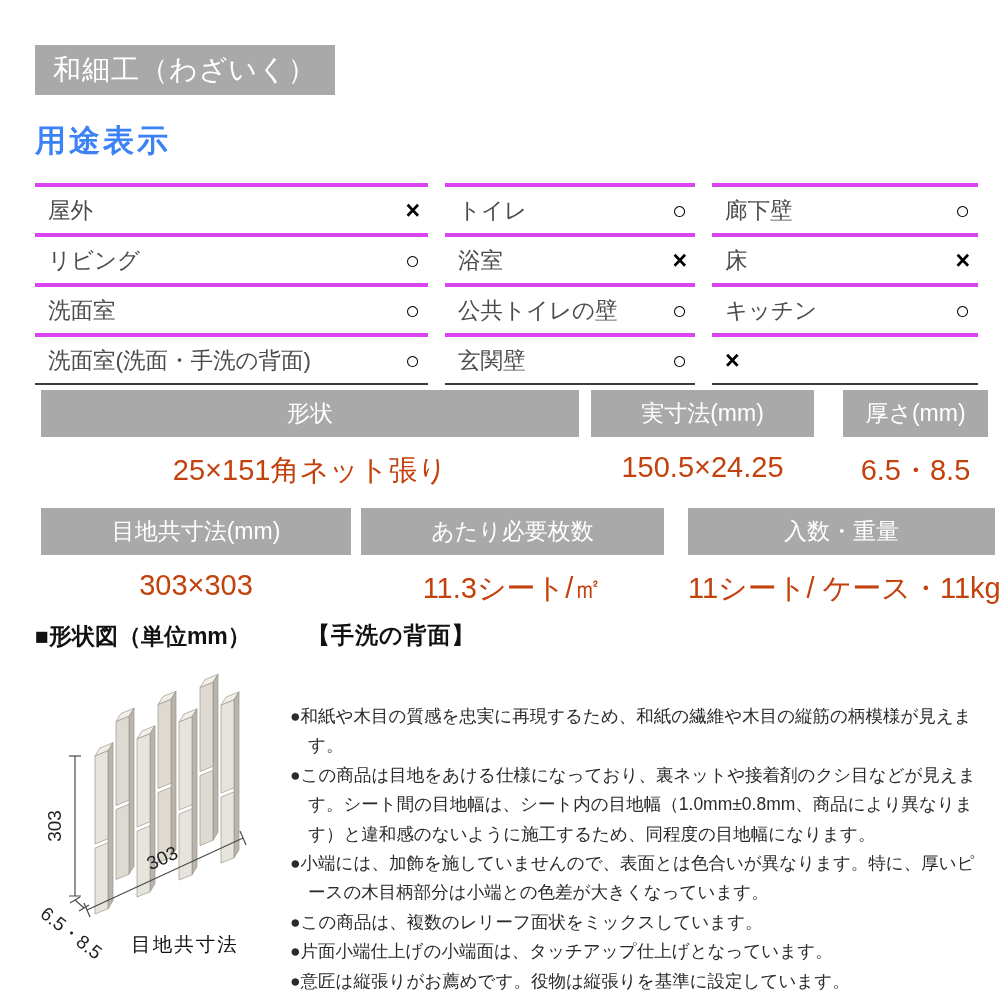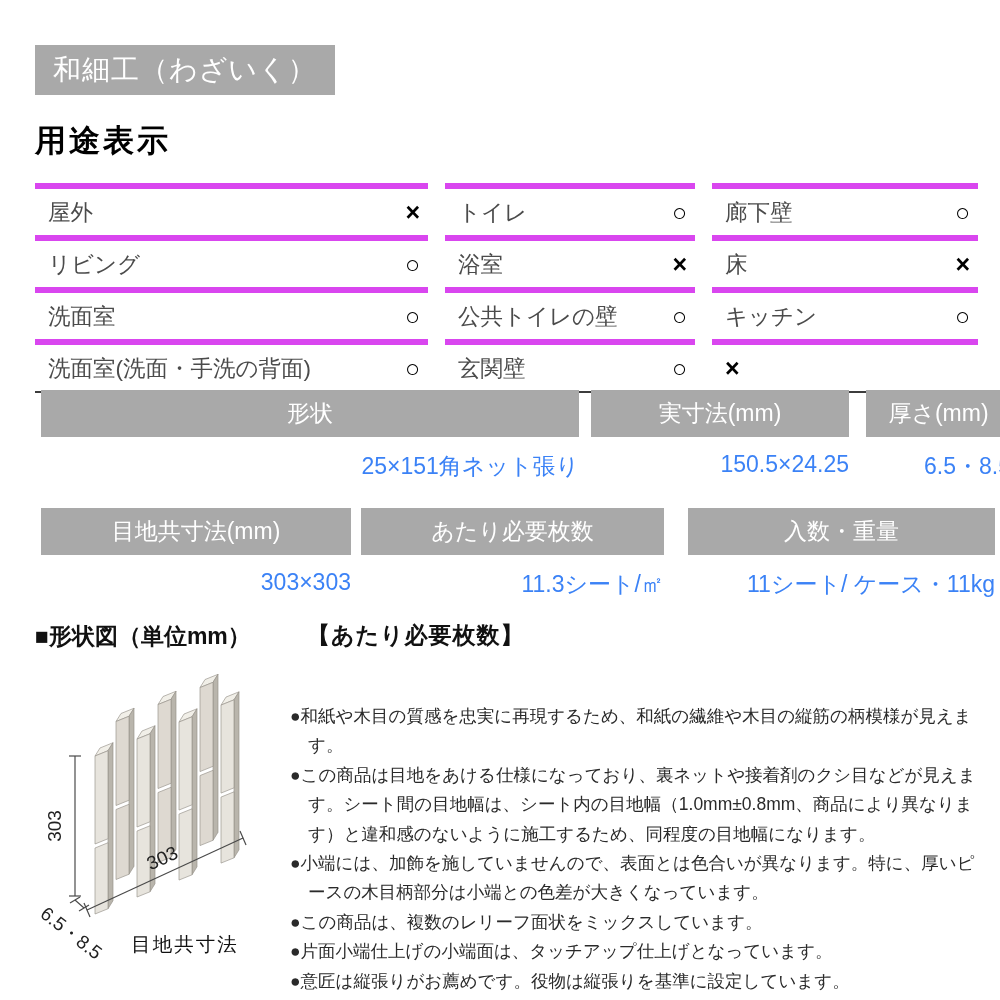--- a/index.html
+++ b/index.html
@@ -1,41 +1,41 @@
 <!DOCTYPE html>
 <html><head>
 <meta charset="utf-8">
 <style>
   html,body{margin:0;padding:0;background:#fff;}
   .page{position:relative;width:1000px;height:1000px;background:#fff;overflow:hidden;
-        font-family:"Liberation Sans","DejaVu Sans",sans-serif;}
+        font-family:"Liberation Sans","DejaVu Sans",sans-serif;border-radius:25px;}
 
   
   .badge{position:absolute;left:35px;top:45px;background:#a9a9a9;color:#fff;
          font-size:28px;line-height:50px;padding:0 18px;letter-spacing:1px;}
 
   
   .usage-title{position:absolute;left:35px;top:120px;font-size:31px;font-weight:bold;
-               color:#000000;letter-spacing:3px;}
+               color:#3b82f6;letter-spacing:3px;}
 
   
   .usage-grid{position:absolute;left:35px;top:183px;display:flex;gap:17px;}
   .ucol{border-bottom:2px solid #3c3c3c;}
   .ucol1{width:393px}.ucol2{width:250px}.ucol3{width:266px}
-  .urow{height:46px;border-top:6px solid #d946ef;display:flex;align-items:center;
+  .urow{height:46px;border-top:4px solid #d946ef;display:flex;align-items:center;
         justify-content:space-between;padding:0 8px 0 13px;}
   .ulabel{font-size:22.5px;color:#4b4b4b;white-space:nowrap;}
   .umark{font-size:25px;font-weight:bold;color:#000;}
 
   
   .spec{position:absolute;left:41px;display:flex;}
   .spec-h{background:#a9a9a9;color:#fff;font-size:23px;height:47px;line-height:47px;
           text-align:center;white-space:nowrap;overflow:hidden;}
-  .spec-v{font-size:23px;color:#3b82f6;text-align:right;padding-top:14px;white-space:nowrap;}
-  .s1a{width:538px;margin-right:12px}.s1b{width:258px;margin-right:17px}.s1c{width:145px}
+  .spec-v{font-size:29px;color:#c2410c;text-align:center;padding-top:14px;white-space:nowrap;}
+  .s1a{width:538px;margin-right:12px}.s1b{width:223px;margin-right:29px}.s1c{width:145px}
   .s2a{width:310px;margin-right:10px}.s2b{width:303px;margin-right:24px}.s2c{width:307px}
   .spec1h{top:390px}.spec1v{top:437px}.spec2h{top:508px}.spec2v{top:555px}
 
   
   .shape-title{position:absolute;left:35px;top:621px;font-size:23px;font-weight:bold;color:#111;}
   .notes-title{position:absolute;left:307px;top:620px;font-size:23px;font-weight:bold;
                color:#111;letter-spacing:1px;}
 
   
   .notes{position:absolute;left:290px;top:658px;width:702px;margin-top:44px;}
@@ -133,21 +133,21 @@
     <div class="spec-h s2b">あたり必要枚数</div>
     <div class="spec-h s2c">入数・重量</div>
   </div>
   <div class="spec spec2v">
     <div class="spec-v s2a">303×303</div>
     <div class="spec-v s2b">11.3シート/㎡</div>
     <div class="spec-v s2c">11シート/ ケース・11kg</div>
   </div>
 
   <div class="shape-title">■形状図（単位mm）</div>
-  <div class="notes-title">【あたり必要枚数】</div>
+  <div class="notes-title">【手洗の背面】</div>
 
   <div class="notes">
     <div class="note">●和紙や木目の質感を忠実に再現するため、和紙の繊維や木目の縦筋の柄模様が見えます。</div>
     <div class="note">●この商品は目地をあける仕様になっており、裏ネットや接着剤のクシ目などが見えます。シート間の目地幅は、シート内の目地幅（1.0mm±0.8mm、商品により異なります）と違和感のないように施工するため、同程度の目地幅になります。</div>
     <div class="note">●小端には、加飾を施していませんので、表面とは色合いが異なります。特に、厚いピースの木目柄部分は小端との色差が大きくなっています。</div>
     <div class="note">●この商品は、複数のレリーフ面状をミックスしています。</div>
     <div class="note">●片面小端仕上げの小端面は、タッチアップ仕上げとなっています。</div>
     <div class="note">●意匠は縦張りがお薦めです。役物は縦張りを基準に設定しています。</div>
   </div>
 

